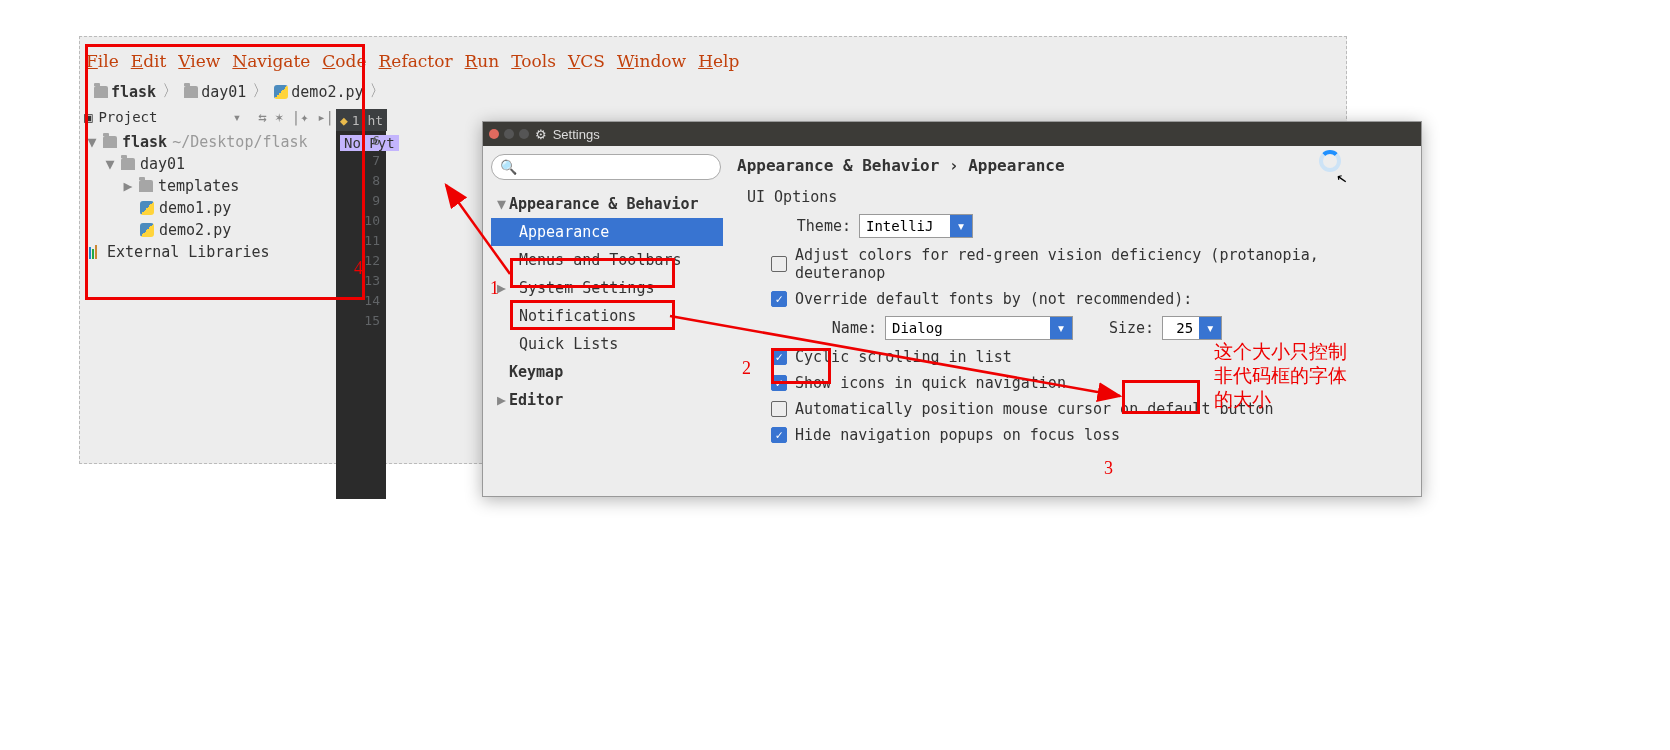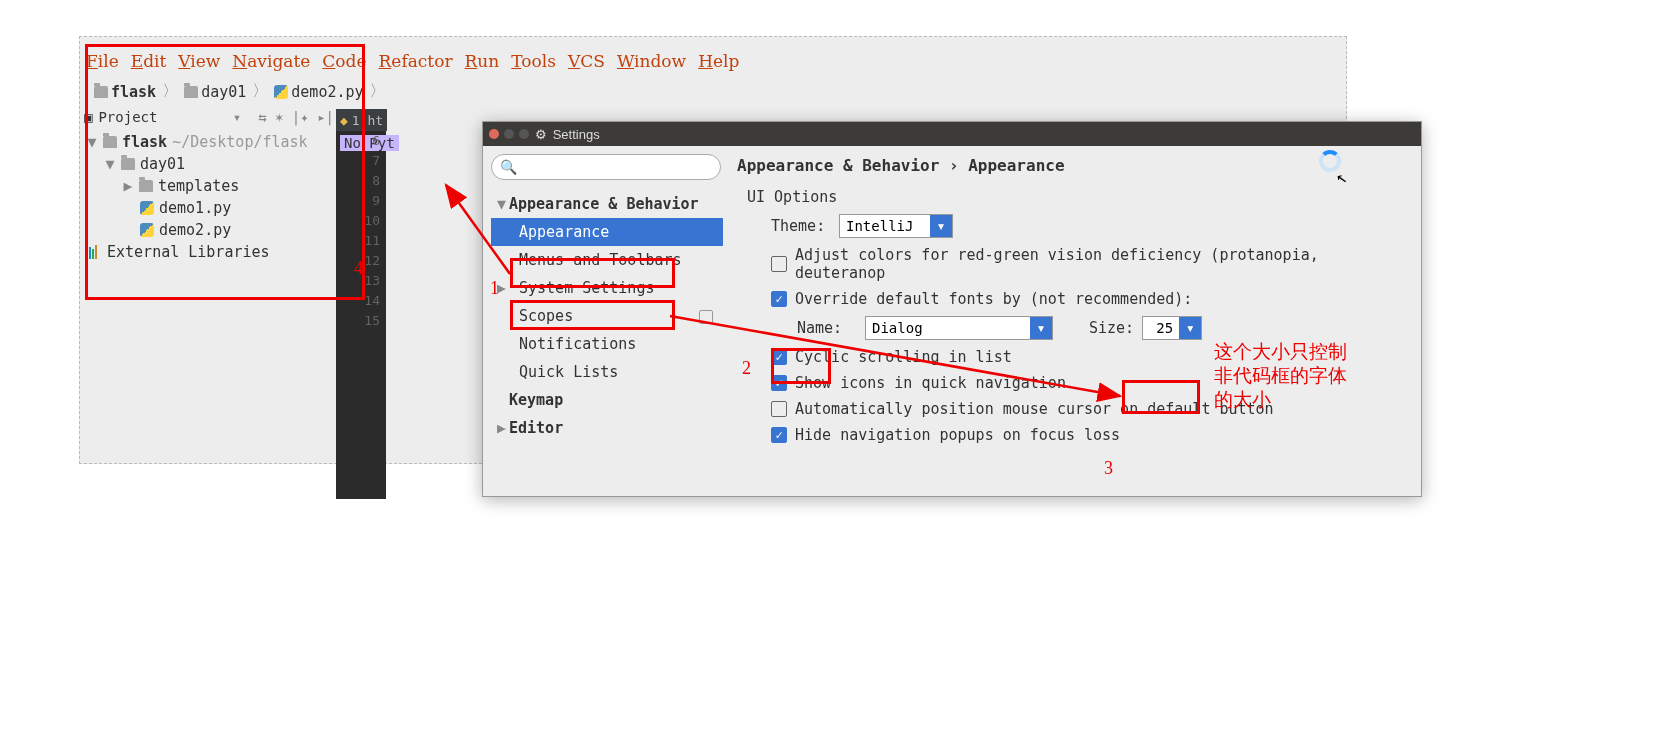--- a/index.html
+++ b/index.html
@@ -139,21 +139,21 @@
     position:absolute; right:74px; top:44px;
     font-size:18px; color:#000; transform: rotate(-10deg);
   }
   .options-panel {
     position:absolute; left:254px; top:66px;
     right: 6px;
     font-size:15px; color:#333; font-family: monospace;
   }
   .opt-sect { margin-bottom: 4px; }
   .opt-row { display:flex; align-items:center; gap:8px; margin: 8px 0 8px 34px; }
-  .opt-label { min-width: 60px; text-align: left; }
+  .opt-label { min-width: 60px; text-align: right; margin-left: 20px; }
   .combo {
     display:inline-flex; align-items:center;
     border:1px solid #999; background:#fff; height:24px;
   }
   .combo input { border:0; padding:0 6px; height:22px; font-family:inherit; font-size:14px; width: 90px; background:#fff; }
   .combo .dd { width:22px; height:22px; background:#3874d1; display:flex; align-items:center; justify-content:center; color:#fff; }
   .chk {
     width:16px;height:16px;border:1px solid #666;border-radius:2px;
     display:inline-flex;align-items:center;justify-content:center;
     font-size:12px;color:#fff;
@@ -282,21 +282,20 @@
       <div class="cat item" style="padding-left:18px;position:relative">
         <span class="arrow">▼</span>
         <span>Appearance &amp; Behavior</span>
       </div>
       <div class="item sel">Appearance</div>
       <div class="item">Menus and Toolbars</div>
       <div class="item" style="position:relative">
         <span class="arrow">▶</span>
         <span>System Settings</span>
       </div>
-      <div class="item hasicon">Scopes</div>
       <div class="item">Notifications</div>
       <div class="item">Quick Lists</div>
       <div class="cat item" style="padding-left:18px">Keymap</div>
       <div class="cat item" style="padding-left:18px;position:relative">
         <span class="arrow">▶</span>
         <span>Editor</span>
       </div>
     </div>
 
     <div class="settings-crumb">

